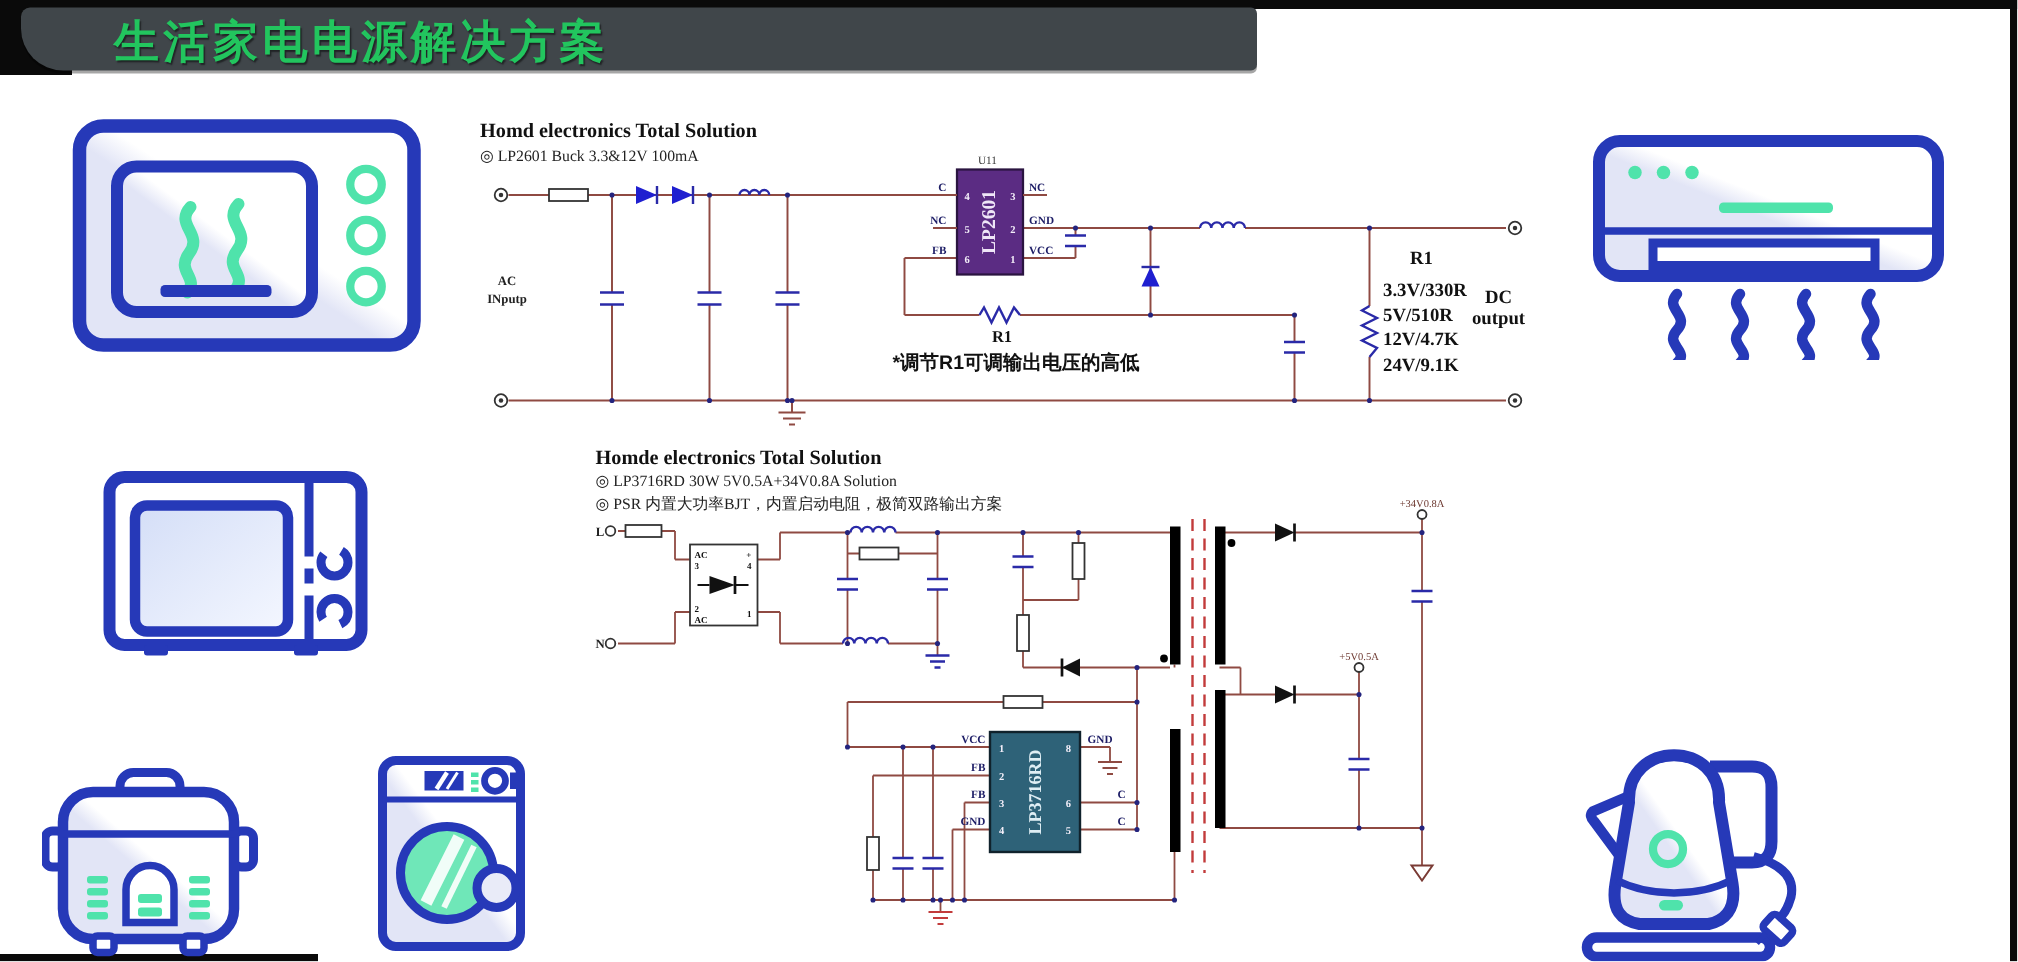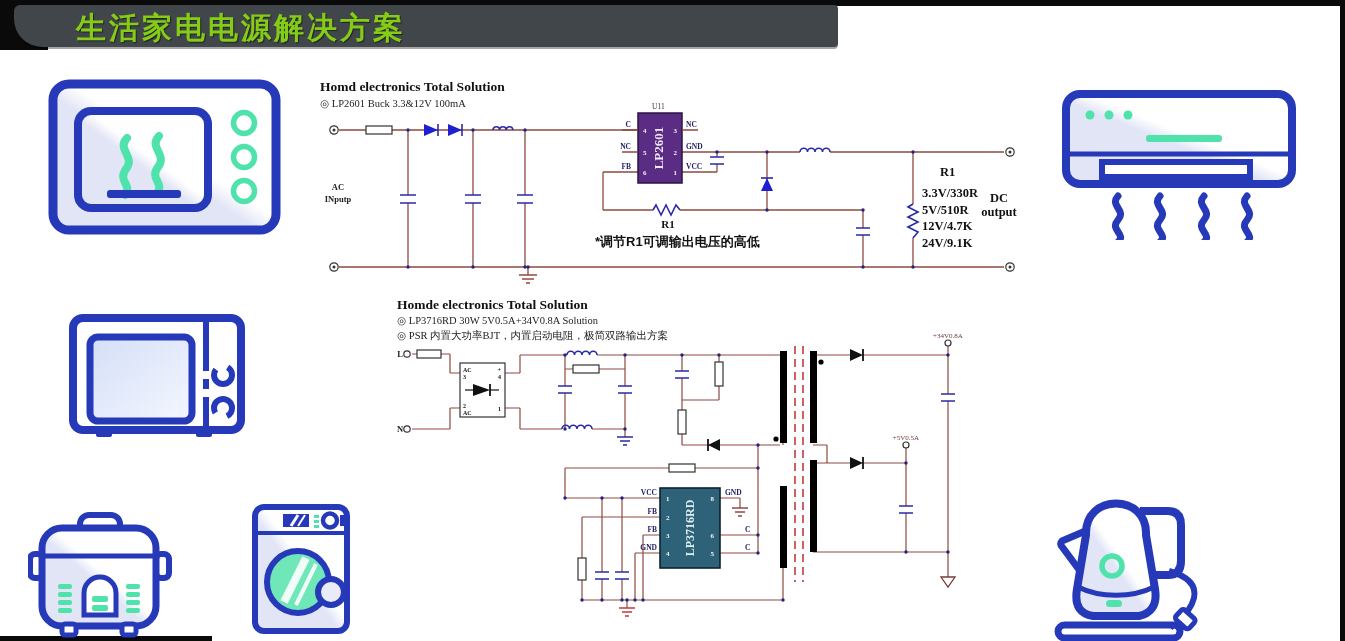--- a/index.html
+++ b/index.html
@@ -4,21 +4,21 @@
 <style>
   html,body{margin:0;padding:0;background:#ffffff;}
   .slide{position:relative;width:1345px;height:641px;background:#ffffff;overflow:hidden;
          font-family:"Liberation Sans",sans-serif;}
   .top-strip{position:absolute;left:0;top:0;width:1345px;height:6px;background:#0a0a0a;}
   .right-strip{position:absolute;right:0;top:0;width:5px;height:641px;background:#0a0a0a;}
   .bottom-strip{position:absolute;left:0;bottom:0;width:212px;height:5px;background:#0a0a0a;}
   .corner-patch{position:absolute;left:0;top:0;width:48px;height:50px;background:#0a0a0a;}
   .header-bar{position:absolute;left:14px;top:5px;width:824px;height:42px;background:#40464a;
               border-radius:6px 4px 4px 28px;box-shadow:0 2px 0 rgba(0,0,0,.35);}
-  .header-title{position:absolute;left:62px;top:3px;font-size:30px;font-weight:bold;color:#84cc16;
+  .header-title{position:absolute;left:62px;top:3px;font-size:30px;font-weight:bold;color:#22c55e;
                 letter-spacing:3px;text-shadow:1px 1px 1px rgba(0,0,0,.5);white-space:nowrap;}
   .abs{position:absolute;}
   svg text{font-family:"Liberation Serif",serif;}
   .ct{font-weight:bold;font-size:13.5px;fill:#111;}
   .cs{font-size:10.5px;fill:#222;}
   .pin{font-weight:bold;font-size:7.5px;fill:#1d1d66;}
   .pnum{font-weight:bold;font-size:7px;fill:#f3eef9;}
   .small-lbl{font-weight:bold;font-size:8.5px;fill:#222;}
   .rtbl{font-weight:bold;font-size:12.5px;fill:#111;}
   .note{font-weight:bold;font-size:13px;fill:#111;font-family:"Liberation Sans",sans-serif;}

